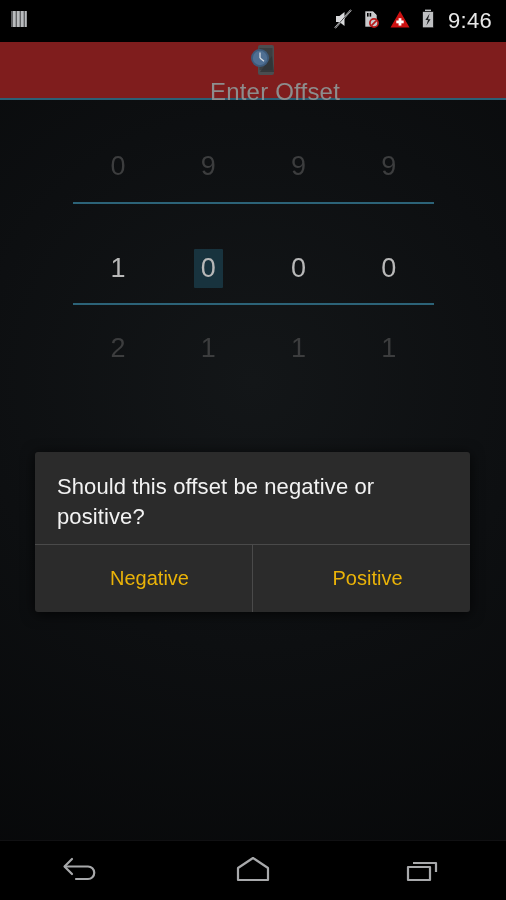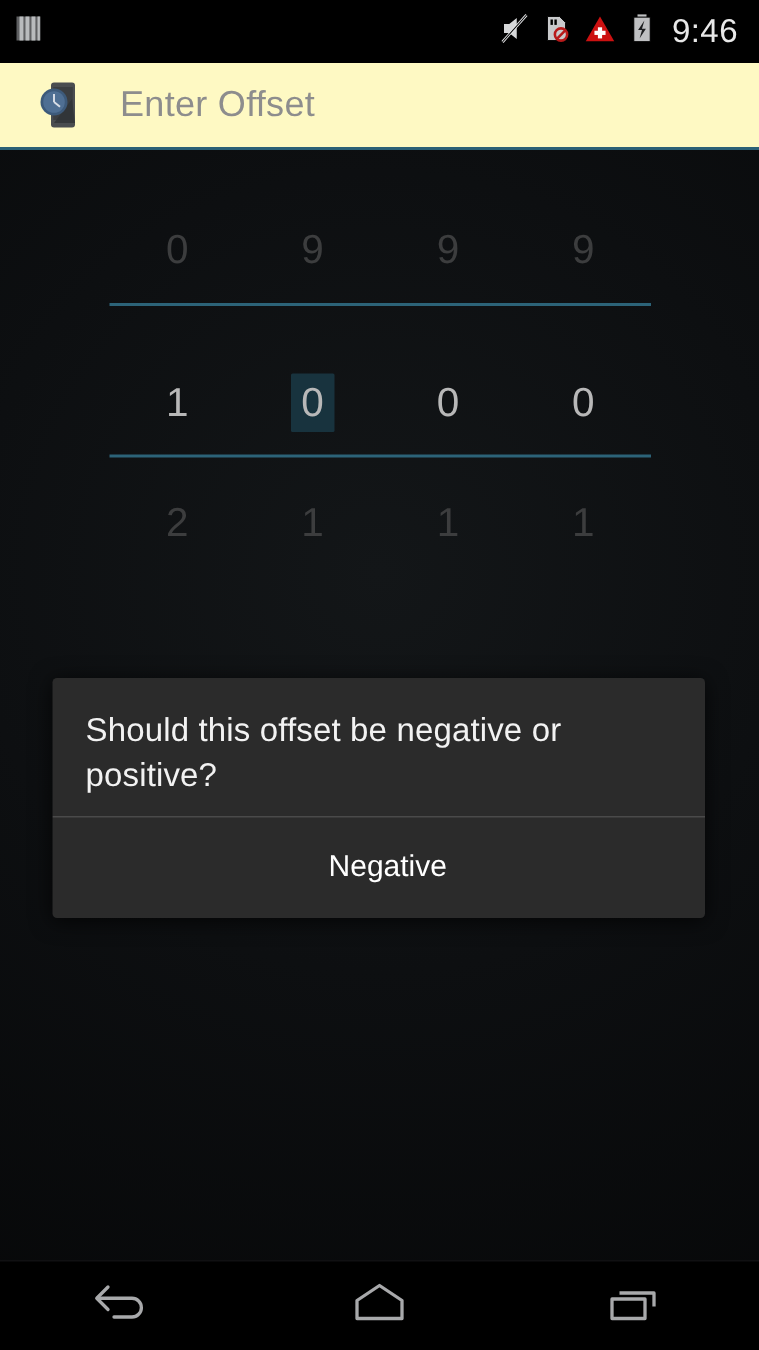--- a/index.html
+++ b/index.html
@@ -33,24 +33,25 @@
   .sb-icon { display:block; }
   #status-clock {
     color:#e8e8e8; font-size:22px; letter-spacing:0.3px;
     margin-left:3px; font-weight:400;
   }
 
   
   #action-bar {
     position:absolute; left:0; top:42px;
     width:506px; height:58px;
-    background:#fef9c3;
+    background:#7f1d1d;
     border-bottom:2px solid #2b6076;
     display:flex; align-items:center;
     padding-left:22px;
+    flex-direction:column;
   }
   #app-icon { width:36px; height:36px; position:relative; flex:0 0 auto; }
   #action-title {
     color:#8d8d8d; font-size:24px; font-weight:400;
     margin-left:22px; letter-spacing:0.2px;
   }
 
   
   #content {
     position:absolute; left:0; top:100px;
@@ -109,21 +110,21 @@
   }
   #dialog-buttons {
     position:absolute; left:0; bottom:0;
     width:435px; height:68px;
     border-top:1px solid #4a4a4a;
     display:flex;
   }
   .dialog-button {
     flex:1 1 0;
     display:flex; align-items:center; justify-content:center;
-    color:#ffffff; font-size:20px; font-weight:400;
+    color:#eab308; font-size:20px; font-weight:400;
     background:transparent; border:none;
     font-family:"Liberation Sans", sans-serif;
     cursor:pointer;
     padding-left:12px;
   }
   #dialog-button-positive { border-left:1px solid #4a4a4a; }
 
   
   #nav-bar {
     position:absolute; left:0; bottom:0;
@@ -240,20 +241,21 @@
         <div class="picker-cell">1</div>
         <div class="picker-cell">1</div>
         <div class="picker-cell">1</div>
       </div>
     </div>
 
     <div id="dialog">
       <div id="dialog-message">Should this offset be negative or positive?</div>
       <div id="dialog-buttons">
         <button class="dialog-button" id="dialog-button-negative">Negative</button>
+        <button class="dialog-button" id="dialog-button-positive">Positive</button>
       </div>
     </div>
   </div>
 
   <div id="nav-bar">
     <div class="nav-button">
       <span>
         <svg width="52" height="32" viewBox="0 0 52 32">
           <path d="M14 6 L6.5 13.5 L14 21" fill="none" stroke="#a8a9ab" stroke-width="2.2" stroke-linecap="round" stroke-linejoin="round"></path>
           <path d="M7 13.5 L30 13.5 A6.2 6.2 0 0 1 30 26 L18 26" fill="none" stroke="#a8a9ab" stroke-width="2.2" stroke-linecap="round"></path>

